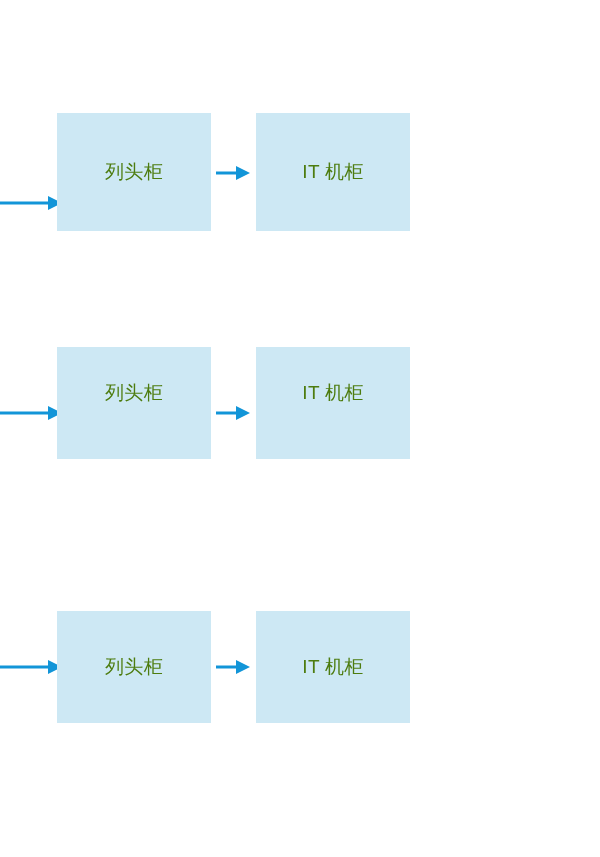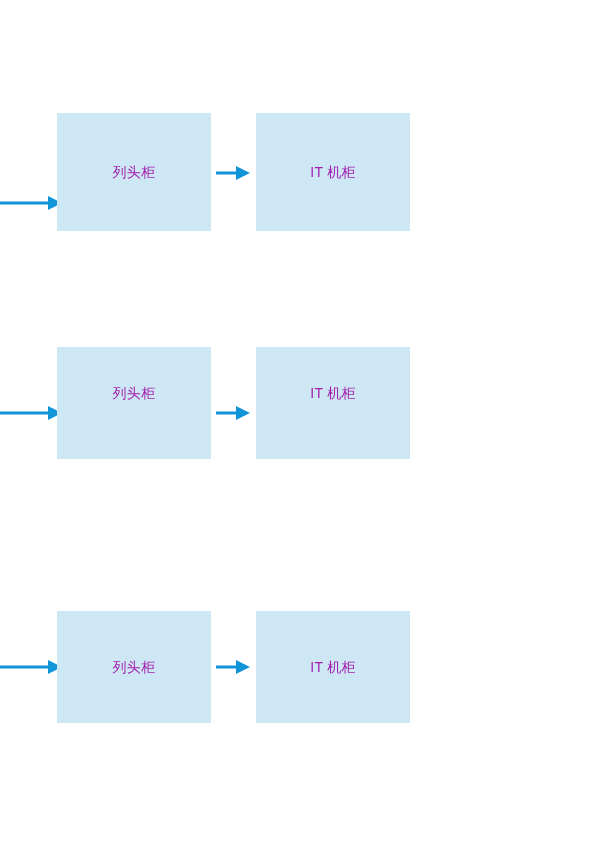--- a/index.html
+++ b/index.html
@@ -25,22 +25,22 @@
   }
   .node-box {
     position: absolute;
     box-sizing: border-box;
     background: #cde8f4;
     display: flex;
     align-items: center;
     justify-content: center;
   }
   .node-label {
-    color: #a21caf;
-    font-size: 14px;
+    color: #4d7c0f;
+    font-size: 19px;
     line-height: 1.2;
     letter-spacing: 0.3px;
     white-space: nowrap;
   }
   .arrow {
     position: absolute;
     display: block;
     overflow: visible;
   }
   .arrow-line {

